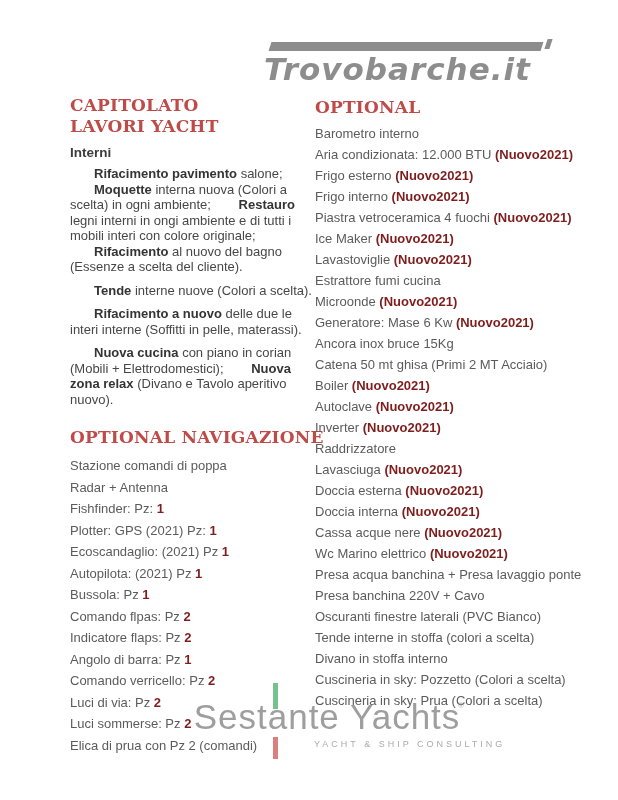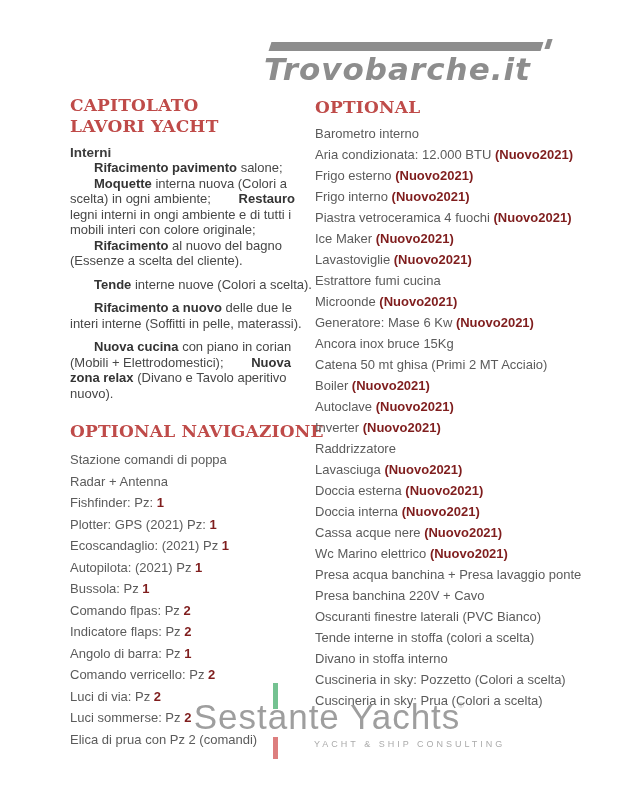--- a/index.html
+++ b/index.html
@@ -22,21 +22,21 @@
   #right-col{position:absolute;left:315px;top:97px;width:288px;}
 
   .red-heading{
     font-family:"DejaVu Serif","Liberation Serif",serif;font-weight:bold;
     color:#bf4b49;font-size:17px;line-height:21px;letter-spacing:0.2px;
     margin:0 0 8px 0;white-space:nowrap;
   }
   .red-heading.wrap{white-space:normal;width:200px;}
   .red-heading.second{margin-top:20px;margin-bottom:10px;}
 
-  .subheading{font-size:13.5px;font-weight:bold;color:#3c3c3c;margin:8px 0 0 0;}
+  .subheading{font-size:13.5px;font-weight:bold;color:#3c3c3c;margin:8px 0 6px 0;}
 
   .para{font-size:13px;line-height:15.5px;color:#474747;margin:0 0 8px 0;}
   .para strong{color:#343434;padding-left:24px;}
 
   .list-item{
     font-size:13px;line-height:16px;color:#5b5b5b;
     margin-bottom:5.5px;white-space:nowrap;
   }
   #right-col .list-item{margin-bottom:5px;}
   .list-item strong{color:#7f1d1d;}

